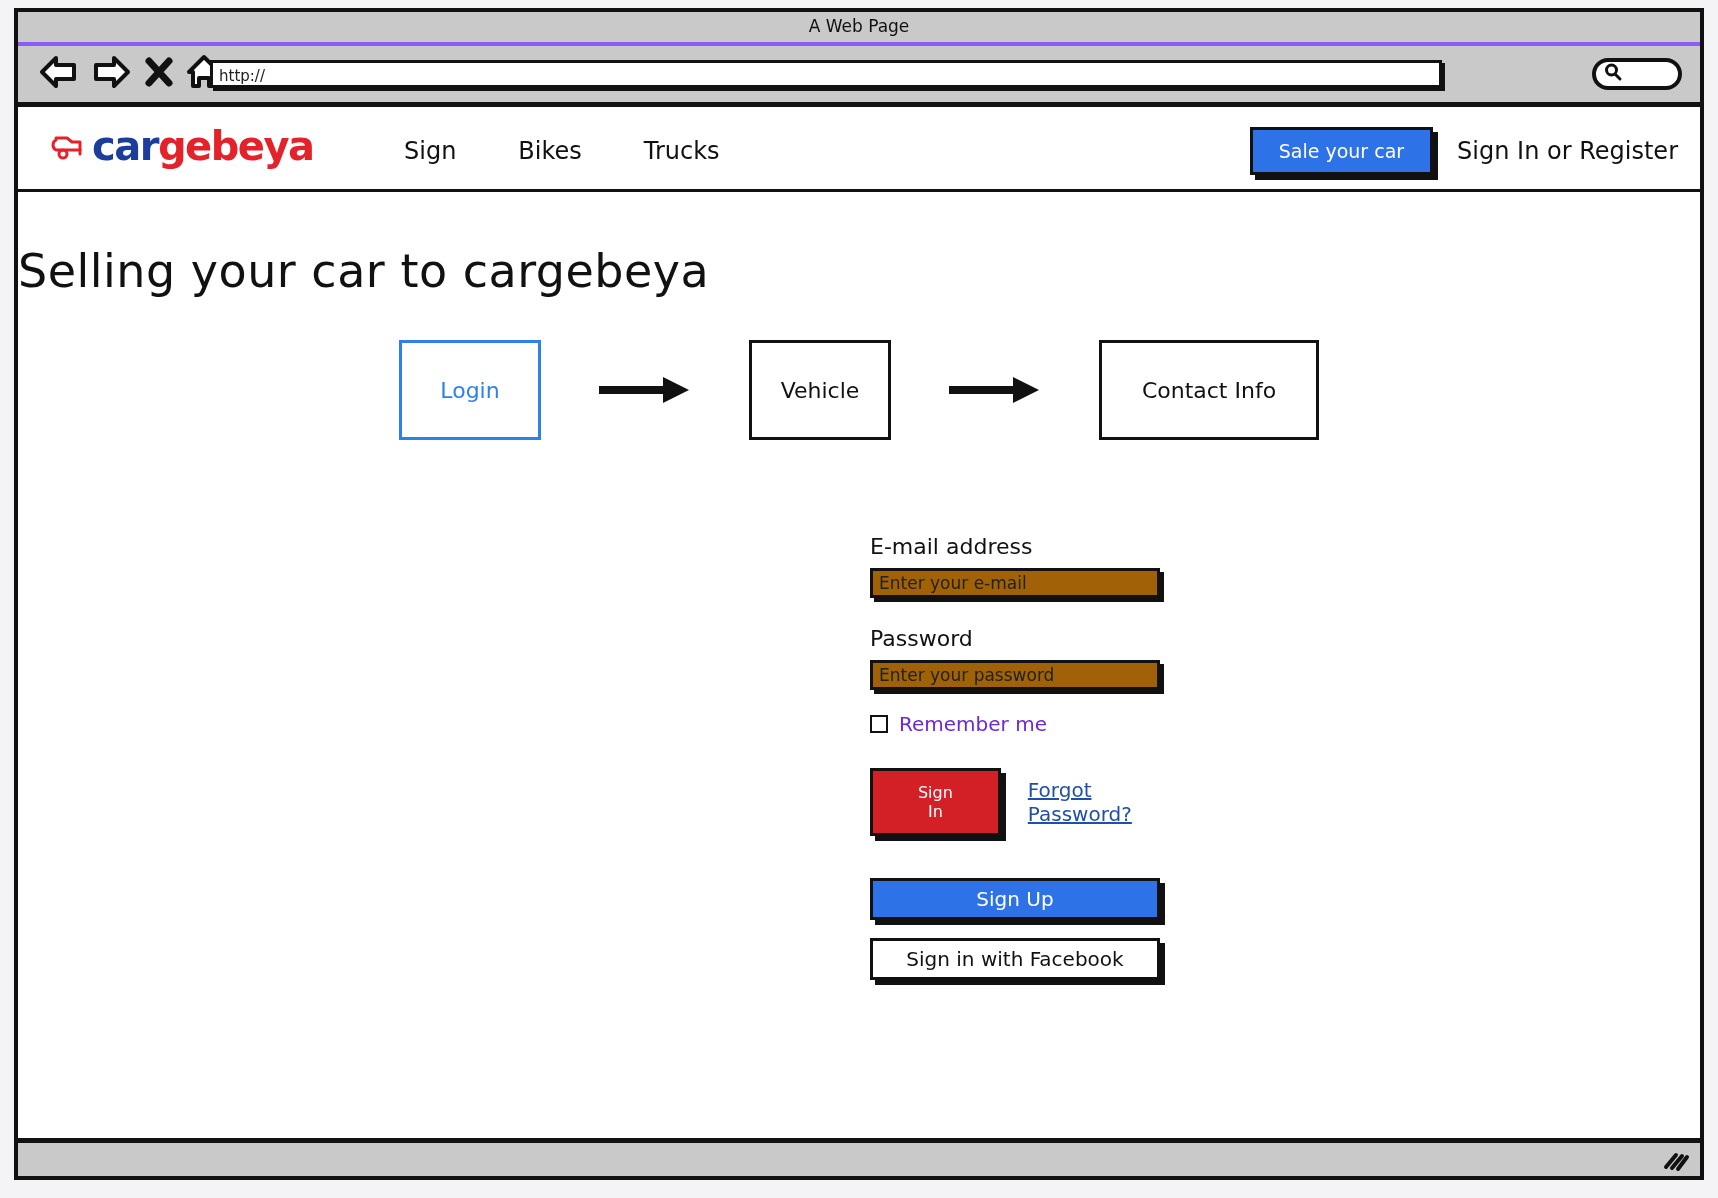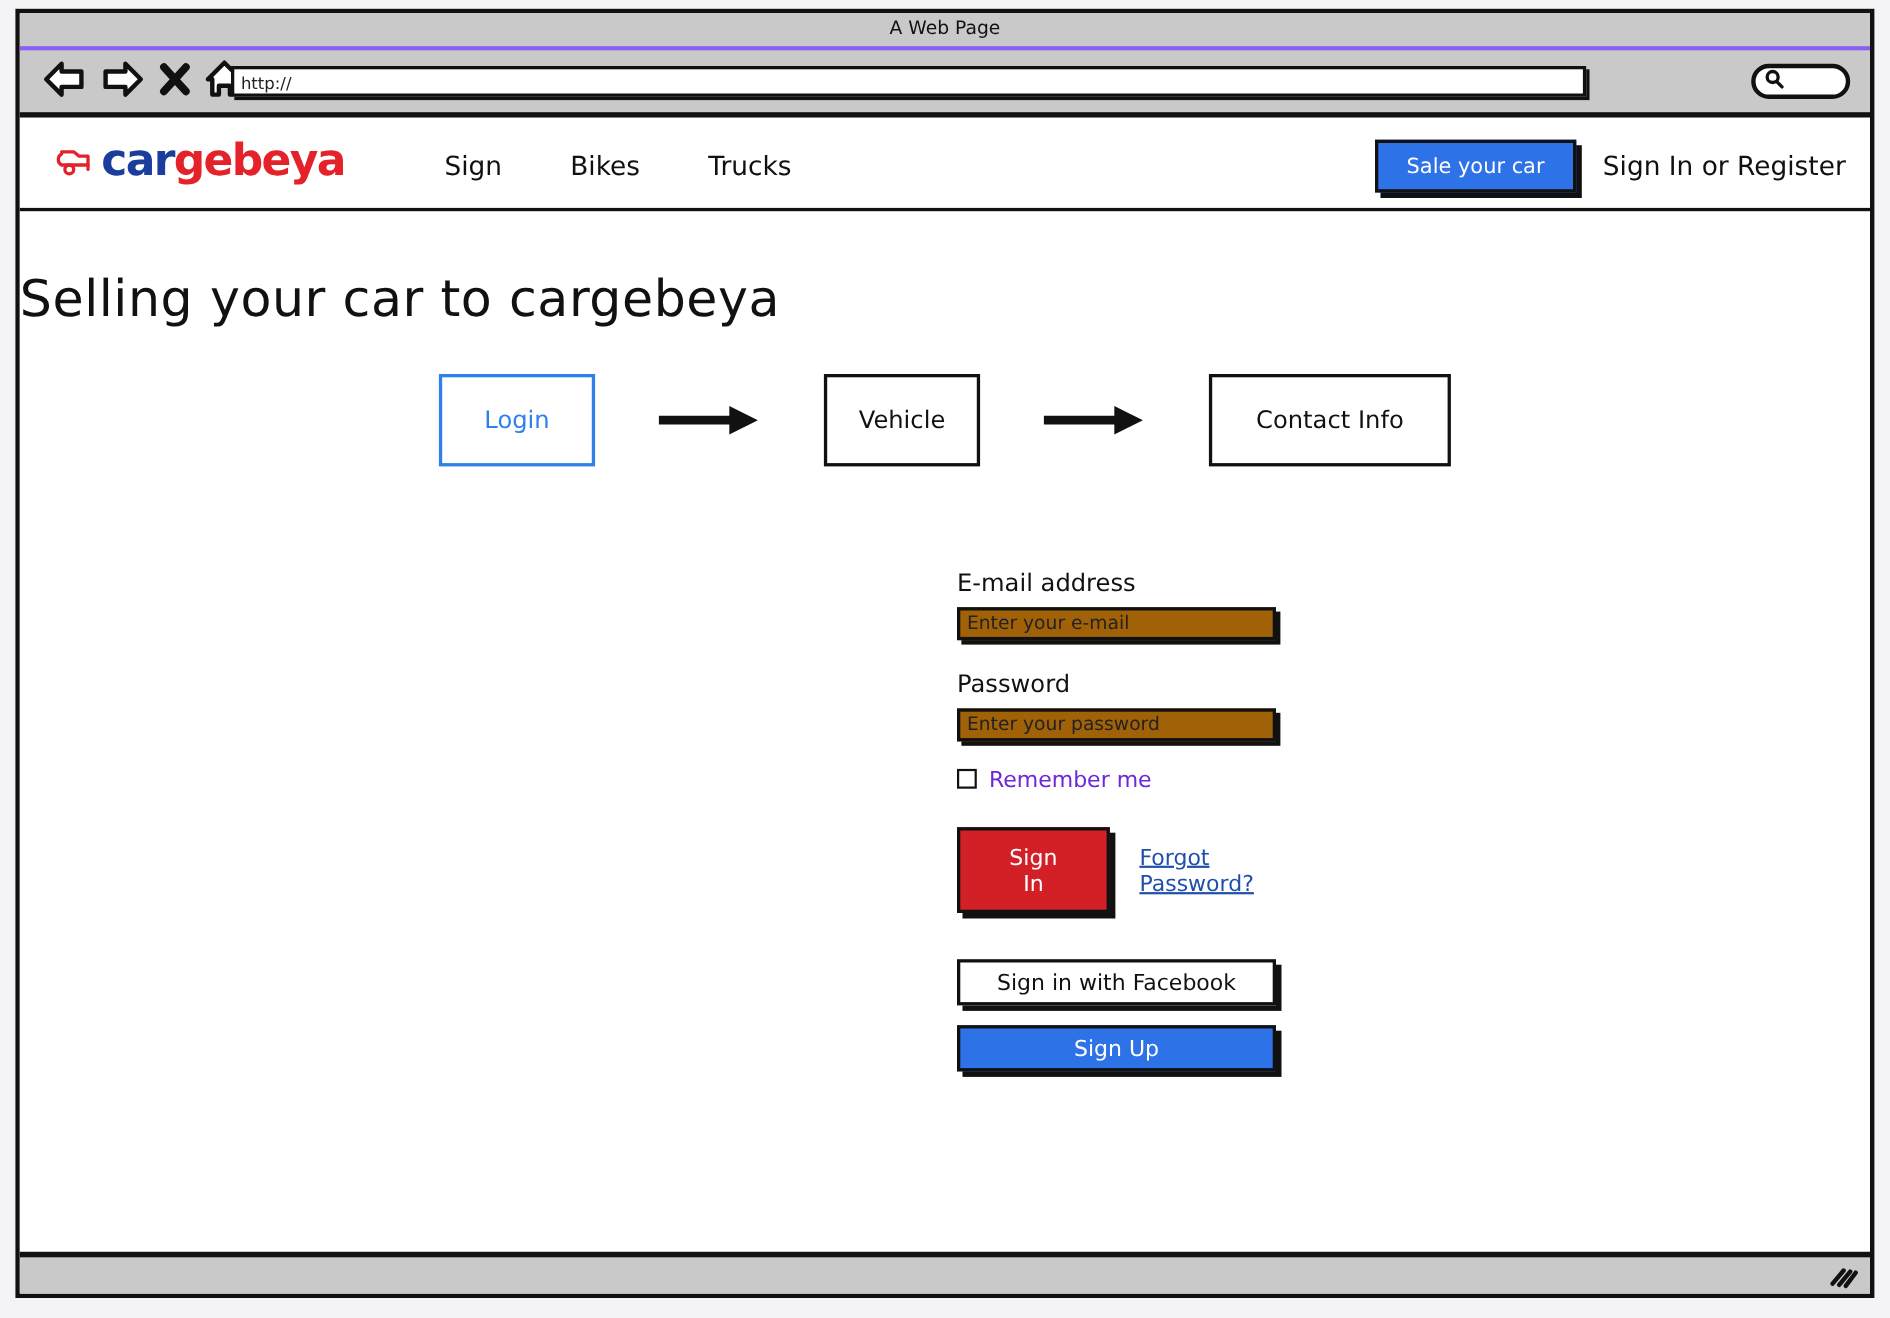--- a/index.html
+++ b/index.html
@@ -186,21 +186,21 @@
   .steps {
     position: relative;
     margin-top: 42px;
     display: flex;
     justify-content: center;
     align-items: center;
     gap: 0;
   }
   .step-box {
     width: 142px;
-    height: 84px;
+    height: 100px;
     border: 3px solid #111111;
     box-sizing: border-box;
     display: flex;
     align-items: center;
     justify-content: center;
     font-family: "DejaVu Sans", sans-serif;
     font-size: 22px;
     color: #111111;
     background: #ffffff;
     cursor: pointer;
@@ -270,21 +270,21 @@
   .signin-row {
     display: flex;
     align-items: center;
     gap: 27px;
     margin-bottom: 42px;
   }
   .btn-signin {
     background: #d32027;
     color: #ffffff;
     font-family: "DejaVu Sans", sans-serif;
-    font-size: 20px;
+    font-size: 16px;
     border: 3px solid #111111;
     box-shadow: 5px 5px 0 #111111;
     padding: 12px 40px;
     cursor: pointer;
   }
   .forgot-link {
     font-family: "DejaVu Sans", sans-serif;
     font-size: 20px;
     color: #1f4fa8;
     text-decoration: underline;
@@ -443,22 +443,22 @@
         <div class="checkbox-row">
           <span class="checkbox-box"></span>
           <span class="checkbox-label">Remember me</span>
         </div>
 
         <div class="signin-row">
           <button class="btn-signin">Sign In</button>
           <a href="#" class="forgot-link">Forgot Password?</a>
         </div>
 
+        <button class="btn-wide btn-signup">Sign Up</button>
         <button class="btn-wide btn-facebook">Sign in with Facebook</button>
-        <button class="btn-wide btn-signup">Sign Up</button>
 
       </div>
     </div>
 
     <div class="statusbar">
       <span class="resize-grip">
         <svg width="30" height="24" viewBox="0 0 30 24">
           <path d="M6 18 L16 6 M12 19 L22 7 M18 20 L27 8" stroke="#111111" stroke-width="4" stroke-linecap="round"></path>
         </svg>
       </span>

